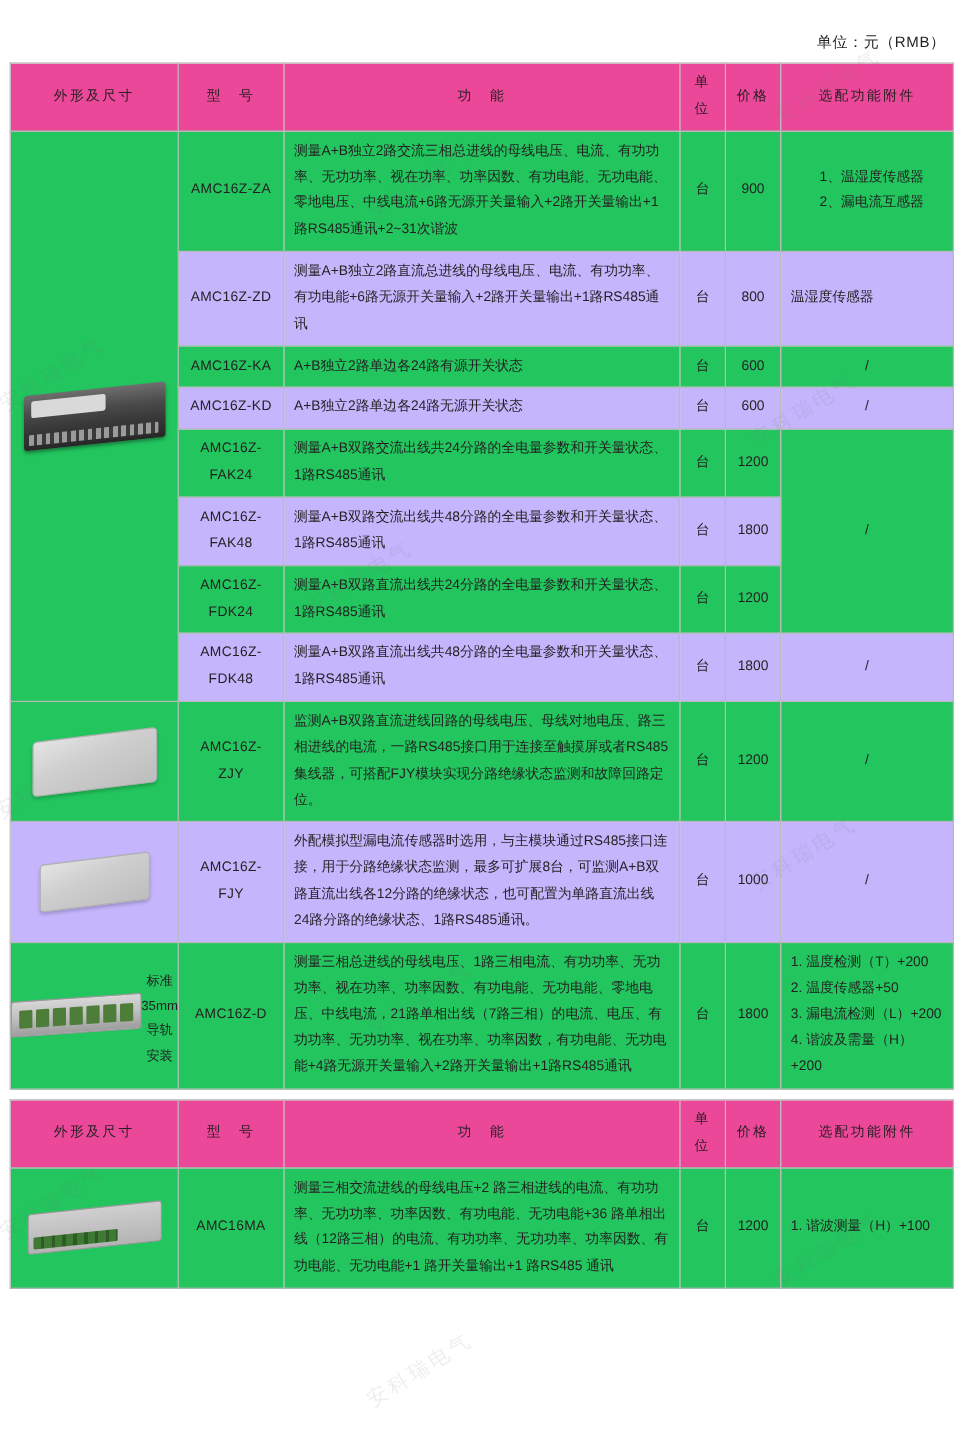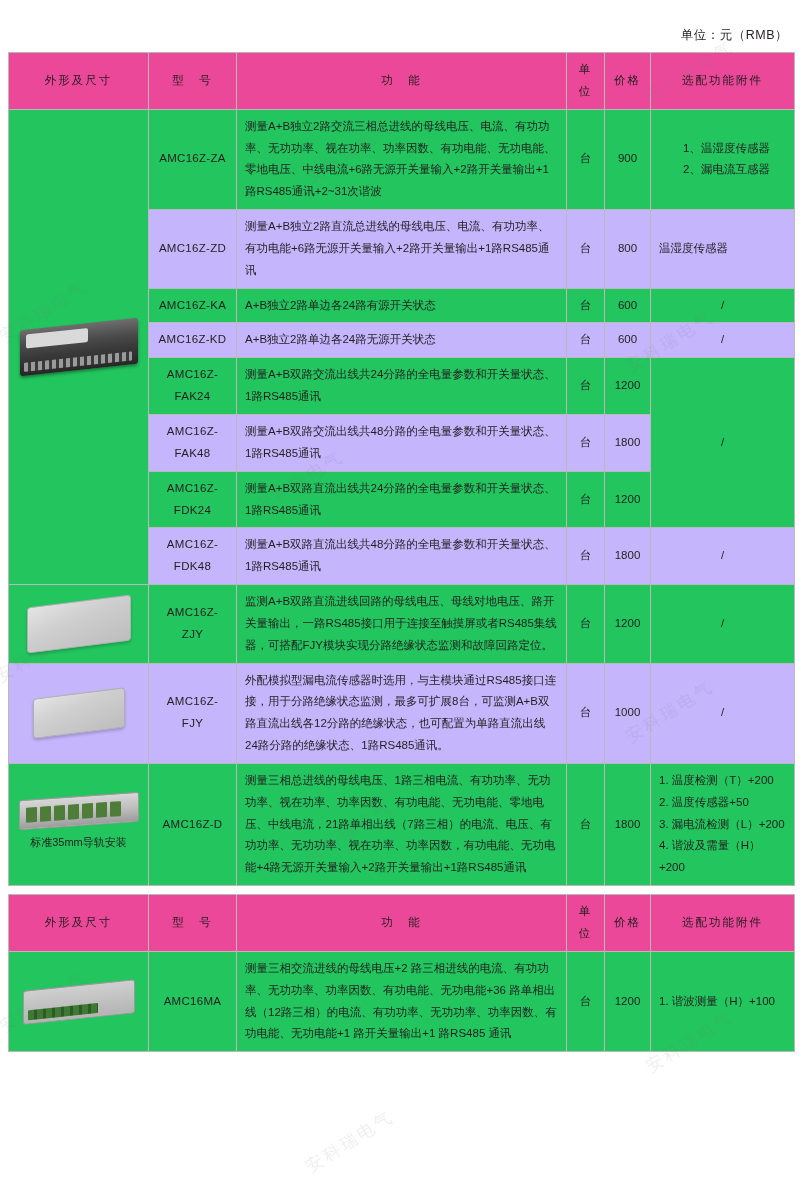--- a/index.html
+++ b/index.html
@@ -57,21 +57,21 @@
   td.c { text-align: center; }
   td.func { text-align: left; padding: 10px 12px; line-height: 2.0; }
   td.opt { text-align: left; padding-left: 12px; line-height: 2.0; }
   td.opt.center { text-align: center; padding-left: 8px; }
   td.model { text-align: center; letter-spacing: 0.3px; }
   td.imgcell { text-align: center; background: #fff; padding: 6px; }
 
   tr.alt td { background: #c4b5fd; }
   tr.plain td { background: #22c55e; }
 
-  .img-wrap { display: flex; flex-direction: column; align-items: center; justify-content: center; }
+  .img-wrap { display: flex; flex-direction: row; align-items: center; justify-content: center; }
   .caption { font-size: 11px; margin-top: 6px; color: #231f20; }
 
   
   .dev-amc16z {
     width: 118px; height: 46px;
     background: linear-gradient(180deg,#6e6e6e 0%, #4a4a4a 35%, #3a3a3a 60%, #272727 100%);
     border-radius: 3px;
     transform: skewY(-6deg);
     position: relative;
     box-shadow: 0 2px 3px rgba(0,0,0,.35);
@@ -242,21 +242,21 @@
         <td class="opt center">/</td>
       </tr>
 
       <tr class="plain">
         <td class="imgcell">
           <div class="img-wrap">
             <div class="dev-grey-block"></div>
           </div>
         </td>
         <td class="model">AMC16Z-ZJY</td>
-        <td class="func">监测A+B双路直流进线回路的母线电压、母线对地电压、路开关量输出，一路RS485接口用于连接至触摸屏或者RS485集线器，可搭配FJY模块实现分路绝缘状态监测和故障回路定位。</td>
+        <td class="func">监测A+B双路直流进线回路的母线电压、母线对地电压、路三相进线的电流，一路RS485接口用于连接至触摸屏或者RS485集线器，可搭配FJY模块实现分路绝缘状态监测和故障回路定位。</td>
         <td class="c">台</td>
         <td class="c">1200</td>
         <td class="opt center">/</td>
       </tr>
 
       <tr class="alt">
         <td class="imgcell">
           <div class="img-wrap">
             <div class="dev-grey-block small"></div>
           </div>

